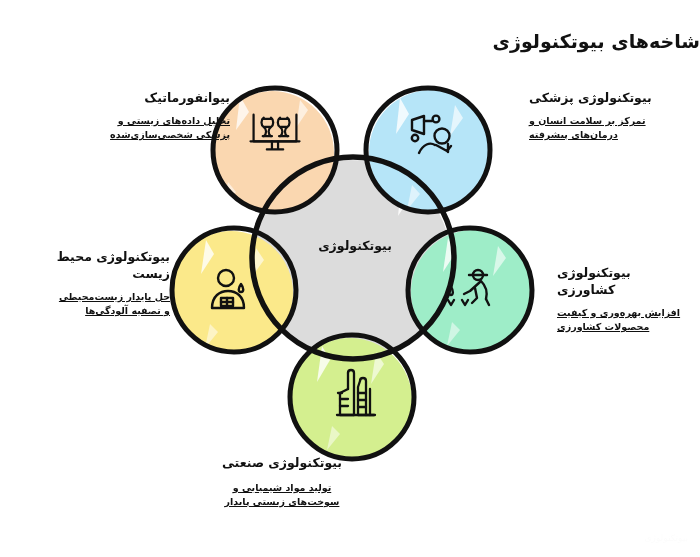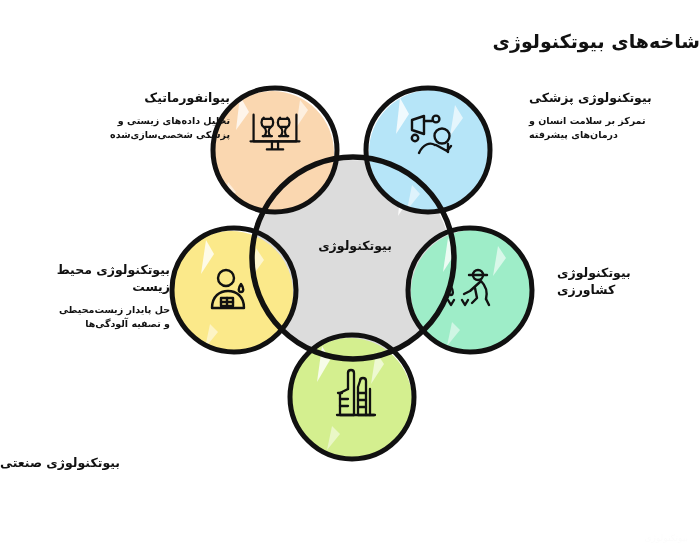--- a/index.html
+++ b/index.html
@@ -58,27 +58,28 @@
     line-height: 1.35;
     margin: 0 0 7px 0;
     white-space: pre-line;
   }
   .node-label .sub {
     font-size: 9.5px;
     font-weight: bold;
     line-height: 1.5;
     margin: 0;
     white-space: pre-line;
+    text-decoration: underline;
   }
 
   .lbl-bioinformatics { right: 470px; top: 90px;  width: 190px; }
   .lbl-medical        { left: 529px;  top: 90px;  width: 185px; text-align: left;  }
-  .lbl-environment    { right: 530px; top: 262px; width: 155px; text-align: right; }
+  .lbl-environment    { right: 530px; top: 249px; width: 155px; text-align: right; }
   .lbl-agriculture    { left: 557px;  top: 265px; width: 140px; text-align: left;  }
-  .lbl-industrial     { left: 0;      top: 455px; width: 564px; text-align: left; }
+  .lbl-industrial     { left: 0;      top: 455px; width: 564px; text-align: center; }
   .lbl-industrial .ttl { margin-bottom: 9px; }
 
   .center-label {
     position: absolute;
     left: 285px;
     top: 238px;
     width: 140px;
     text-align: center;
     direction: rtl;
     font-size: 12.5px;
@@ -244,24 +245,28 @@
 
   <div class="node-label lbl-medical">
     <p class="ttl">بیوتکنولوژی پزشکی</p>
     <p class="sub">تمرکز بر سلامت انسان و
 درمان‌های پیشرفته</p>
   </div>
 
   <div class="node-label lbl-agriculture">
     <p class="ttl">بیوتکنولوژی
 کشاورزی</p>
+    <p class="sub">افزایش بهره‌وری و کیفیت
+محصولات کشاورزی</p>
   </div>
 
   <div class="node-label lbl-industrial">
     <p class="ttl">بیوتکنولوژی صنعتی</p>
+    <p class="sub">تولید مواد شیمیایی و
+سوخت‌های زیستی پایدار</p>
   </div>
 
   <div class="node-label lbl-environment">
     <p class="ttl">بیوتکنولوژی محیط
 زیست</p>
     <p class="sub">حل پایدار زیست‌محیطی
 و تصفیه آلودگی‌ها</p>
   </div>
 
   <div class="center-label">بیوتکنولوژی</div>

